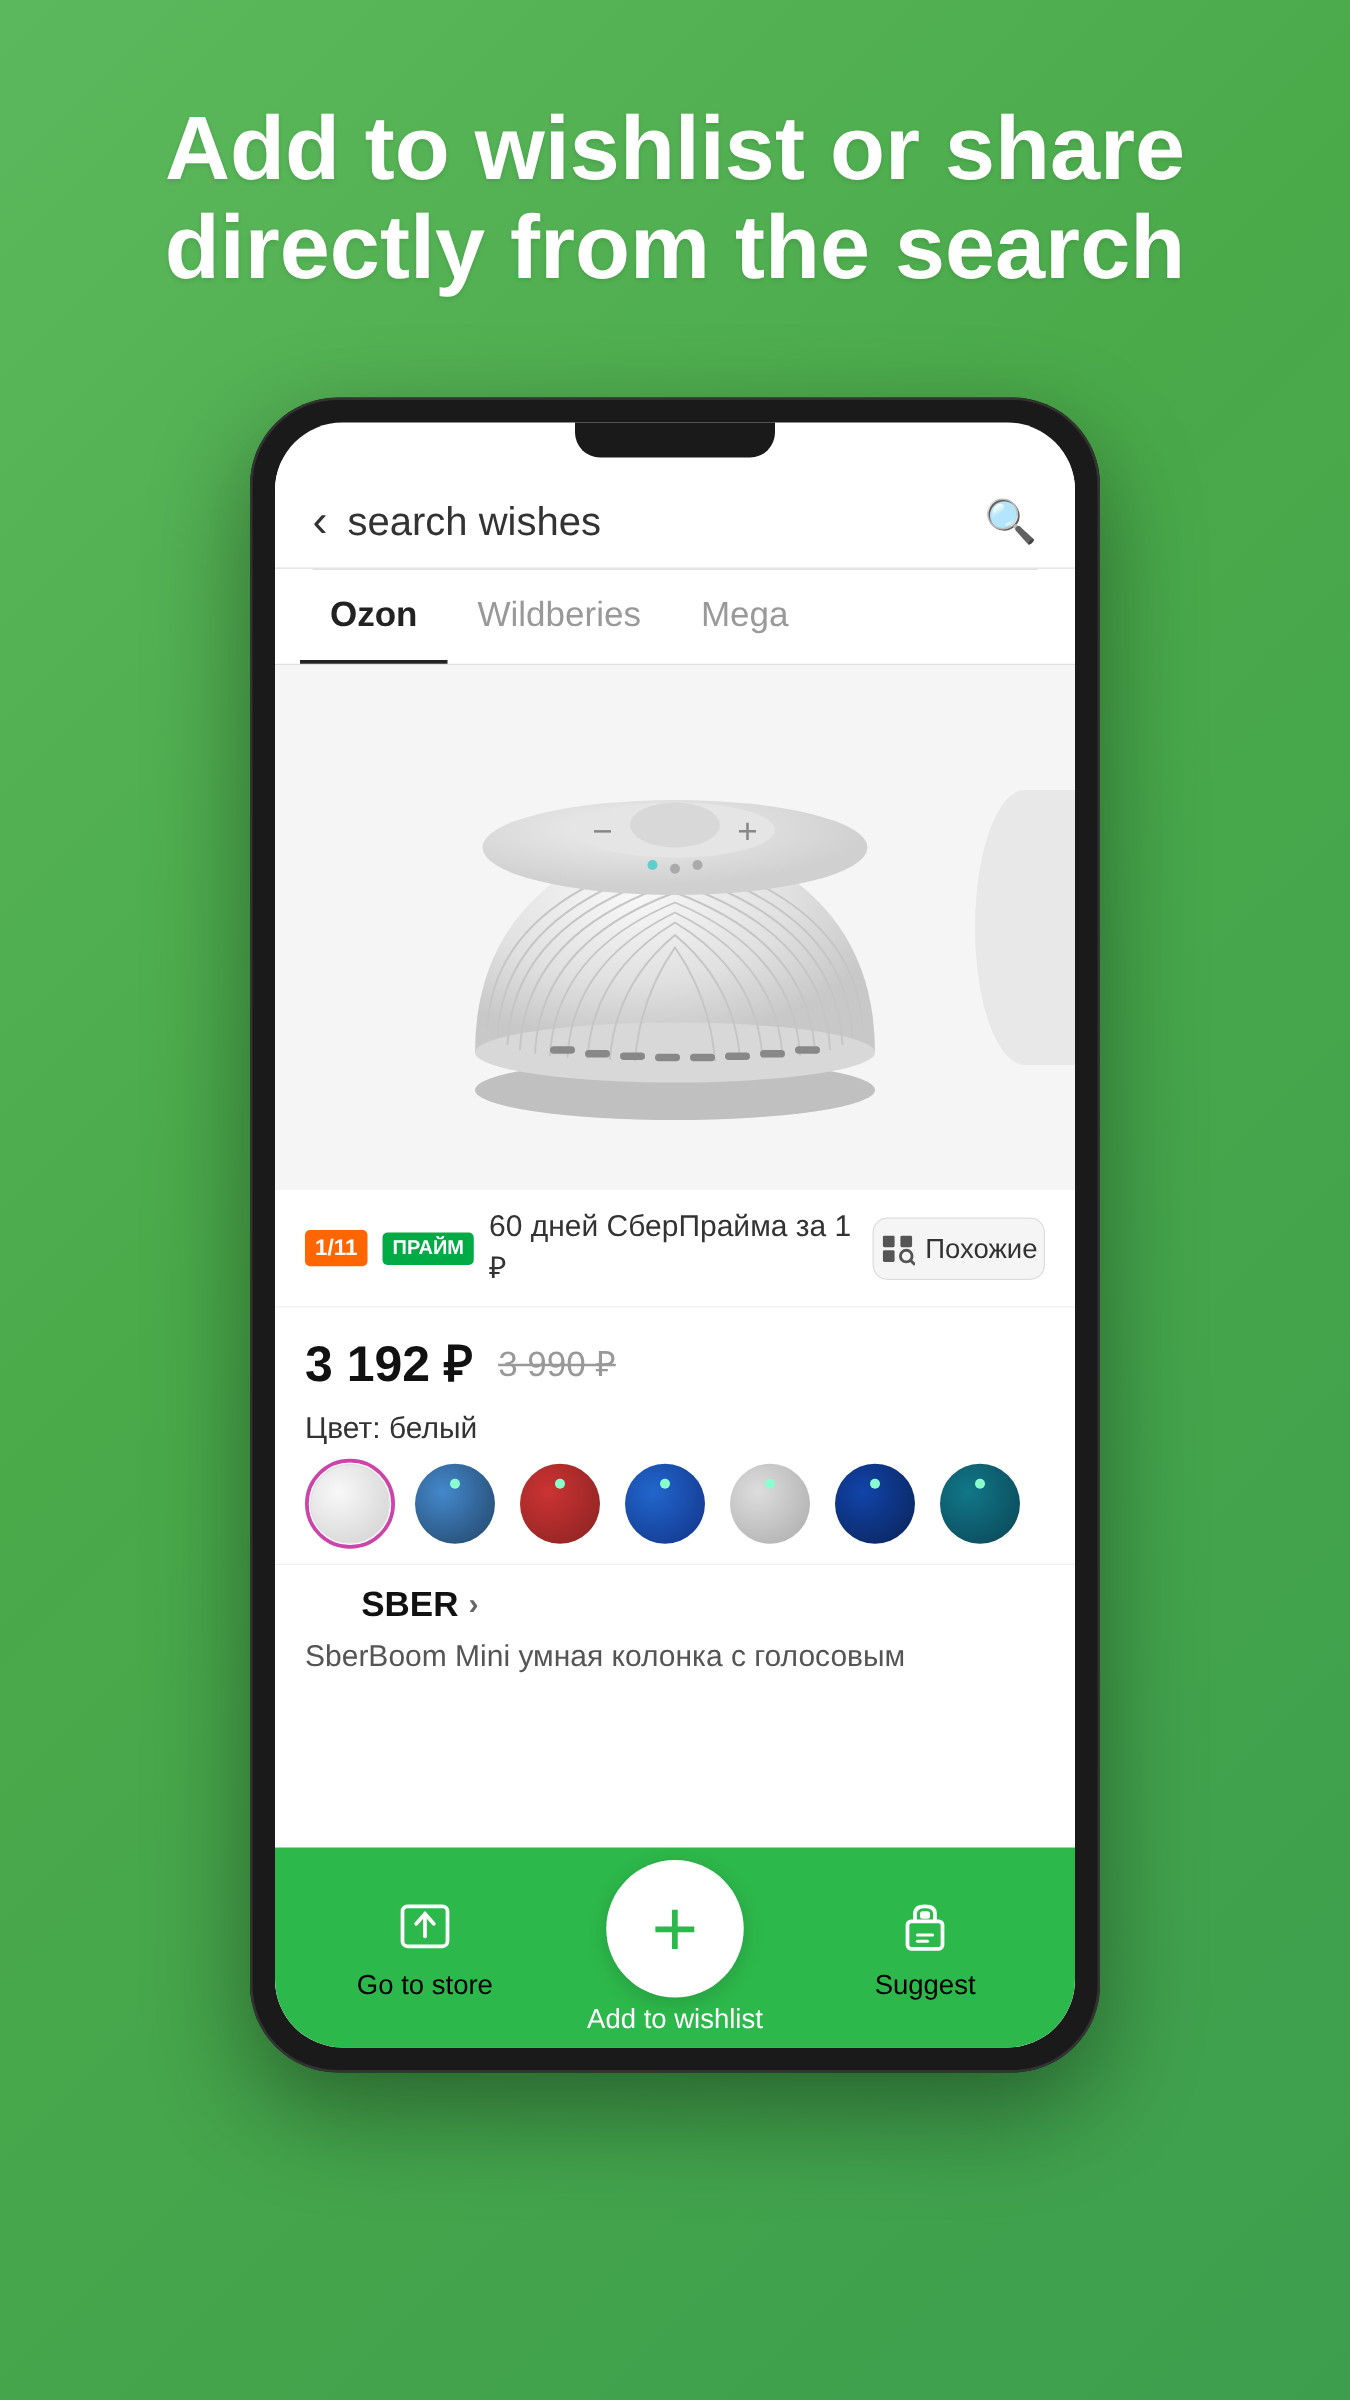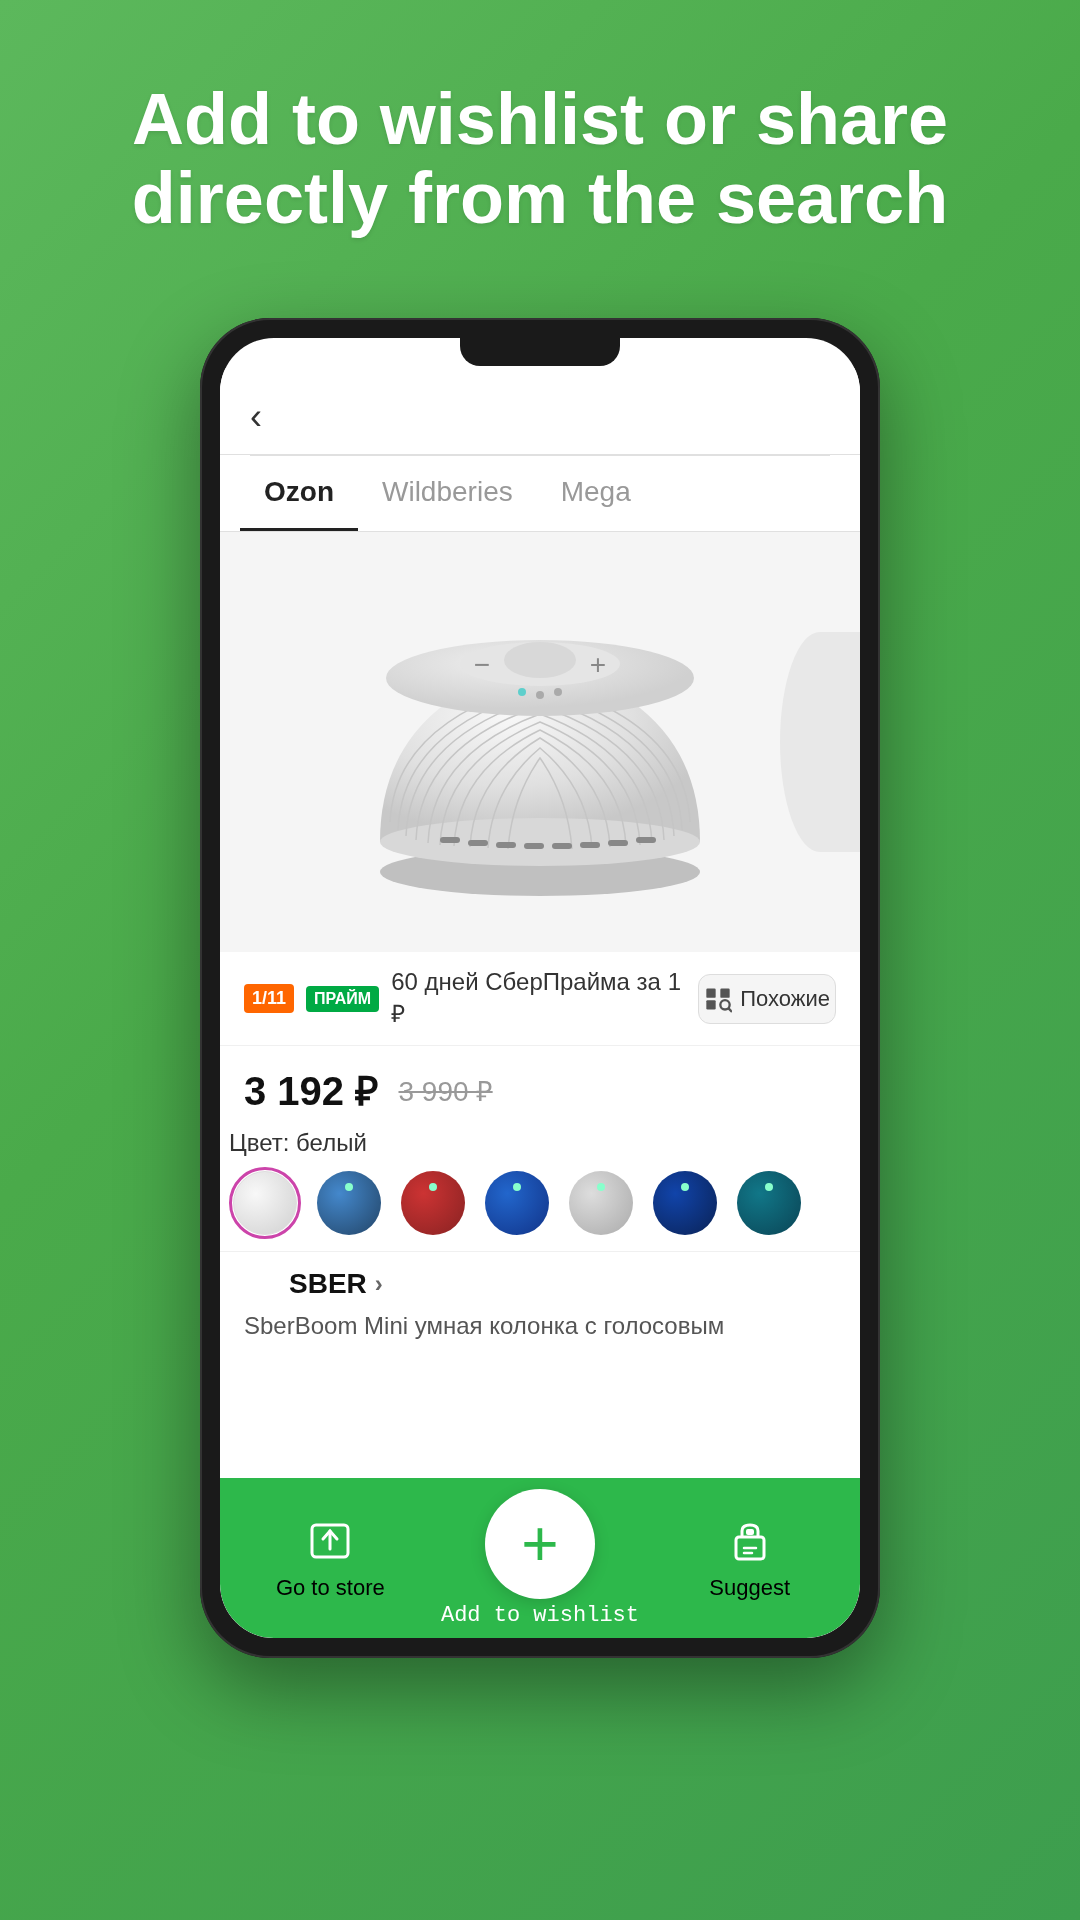--- a/index.html
+++ b/index.html
@@ -211,21 +211,21 @@
     }
 
     .price-old {
       font-size: 28px;
       color: #999;
       text-decoration: line-through;
     }
 
     
     .color-row {
-      padding: 4px 24px 12px 9px;
+      padding: 4px 24px 12px 24px;
     }
 
     .color-label {
       font-size: 24px;
       color: #333;
       margin-bottom: 10px;
     }
 
     .color-swatches {
       display: flex;
@@ -317,21 +317,20 @@
       cursor: pointer;
       box-shadow: 0 4px 16px rgba(0,0,0,0.15);
       margin-bottom: 20px;
     }
 
     .add-label {
       font-size: 22px;
       color: white;
       text-align: right;
       margin-top: -16px;
-      font-family: Liberation Mono, monospace;
     }
 
     .nav-center {
       display: flex;
       flex-direction: column;
       align-items: center;
     }
 
     
     .search-divider {
@@ -344,20 +343,24 @@
 <body>
 
 <h1 class="header-text">Add to wishlist or share directly from the search</h1>
 
 <div class="phone-wrapper">
   <div class="phone-notch"></div>
   <div class="phone-screen">
 
     <div class="search-bar">
       <span class="back-btn">‹</span>
+      <div class="search-input-area">
+        <span class="search-text">search wishes</span>
+        <span class="search-icon-btn">🔍</span>
+      </div>
     </div>
     <div class="search-divider"></div>
 
     <div class="tabs-row">
       <span class="tab-item active">Ozon</span>
       <span class="tab-item">Wildberies</span>
       <span class="tab-item">Mega</span>
     </div>
 
     <div class="product-area">

